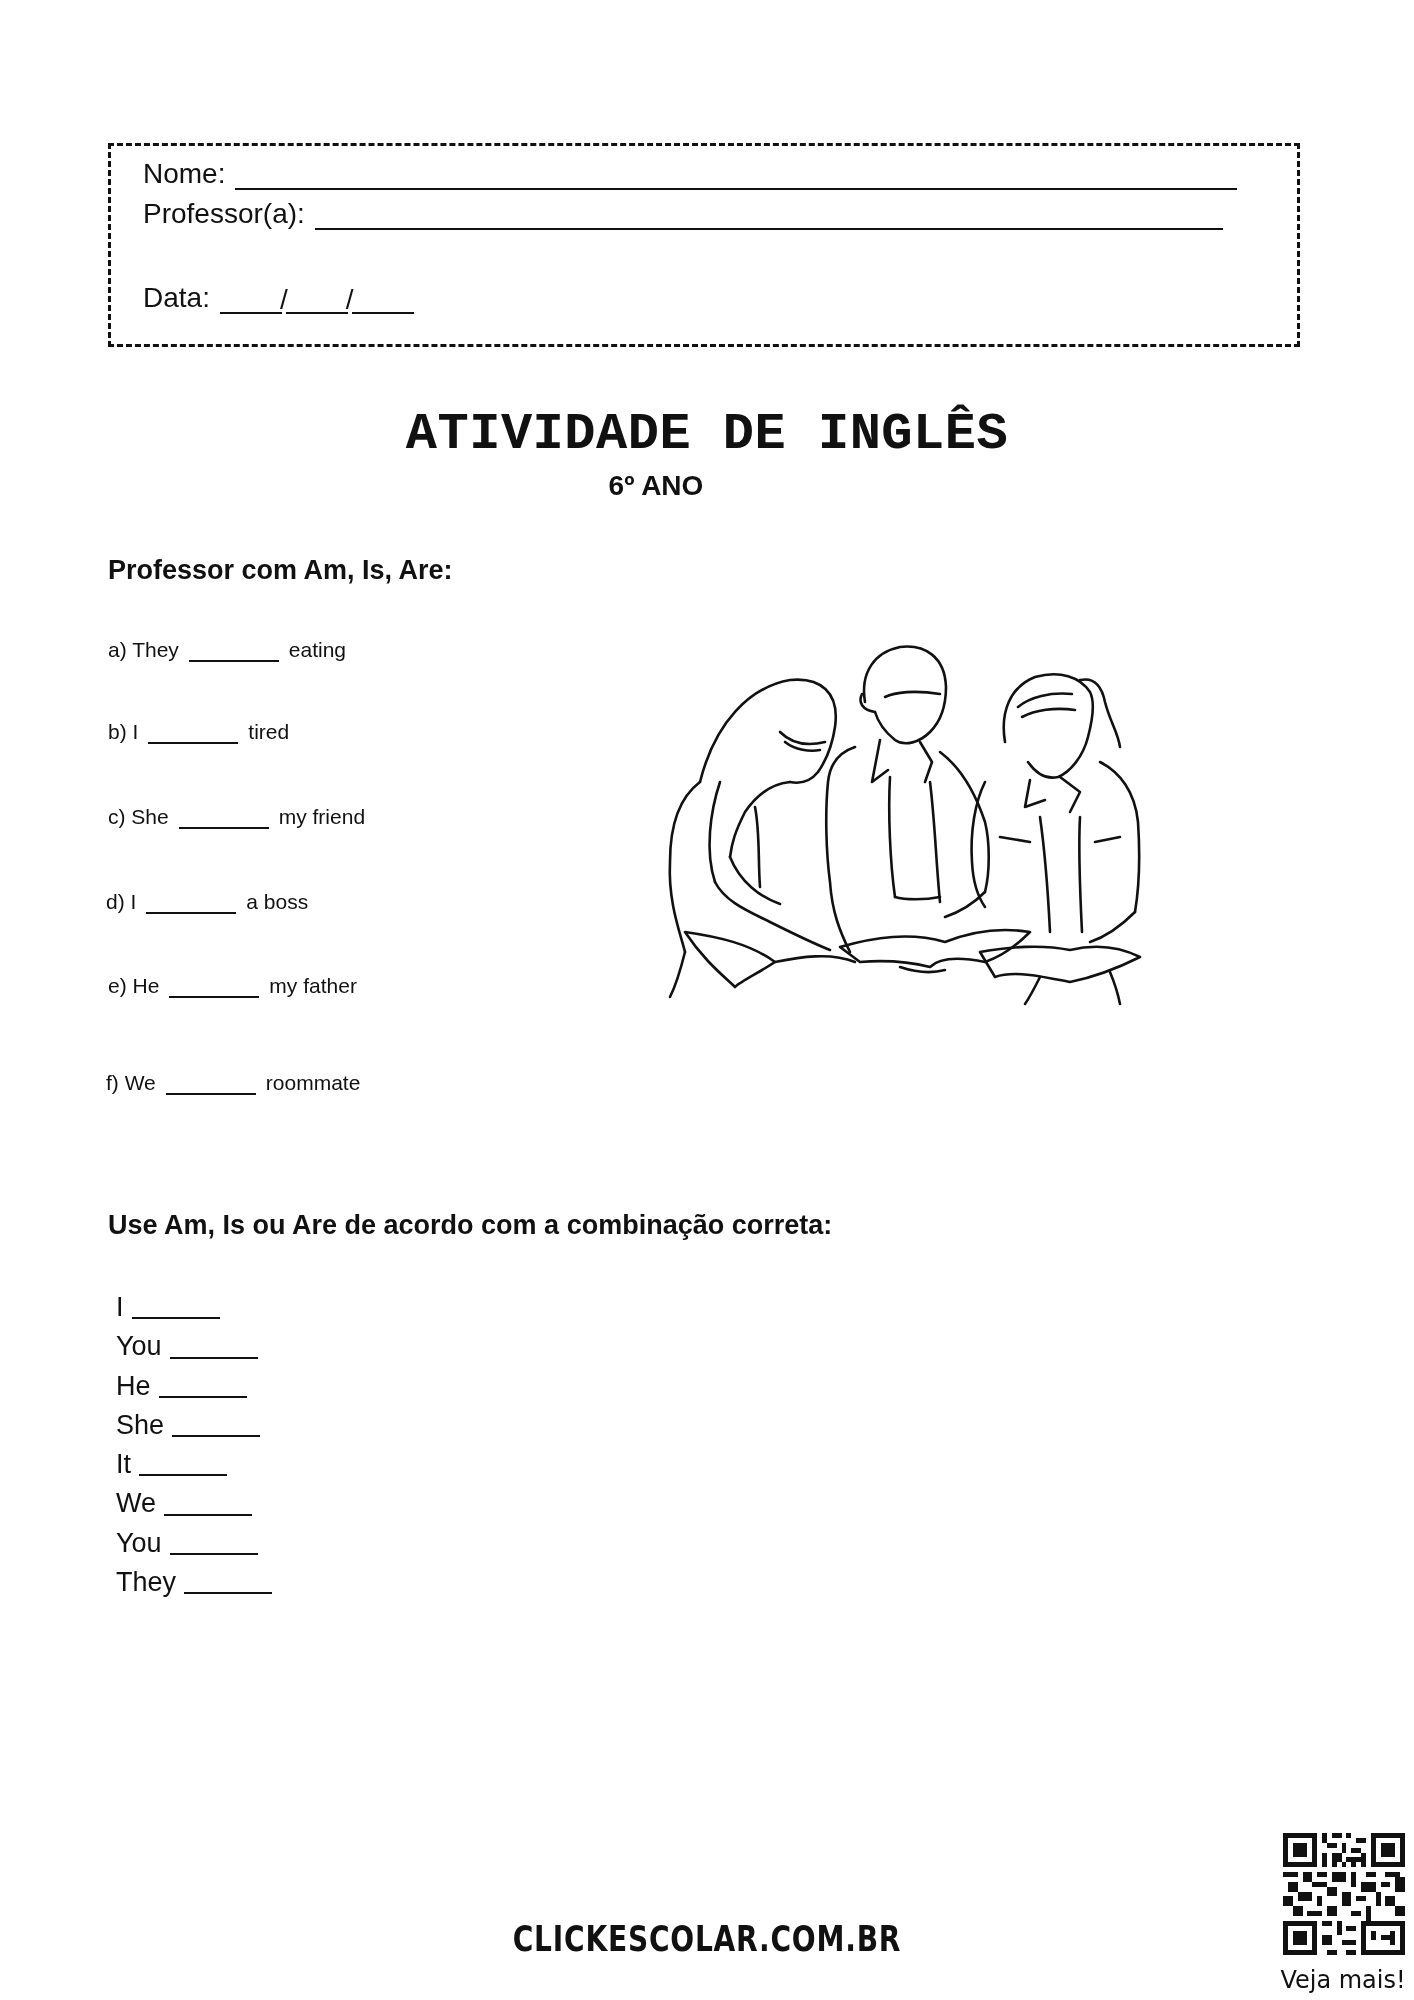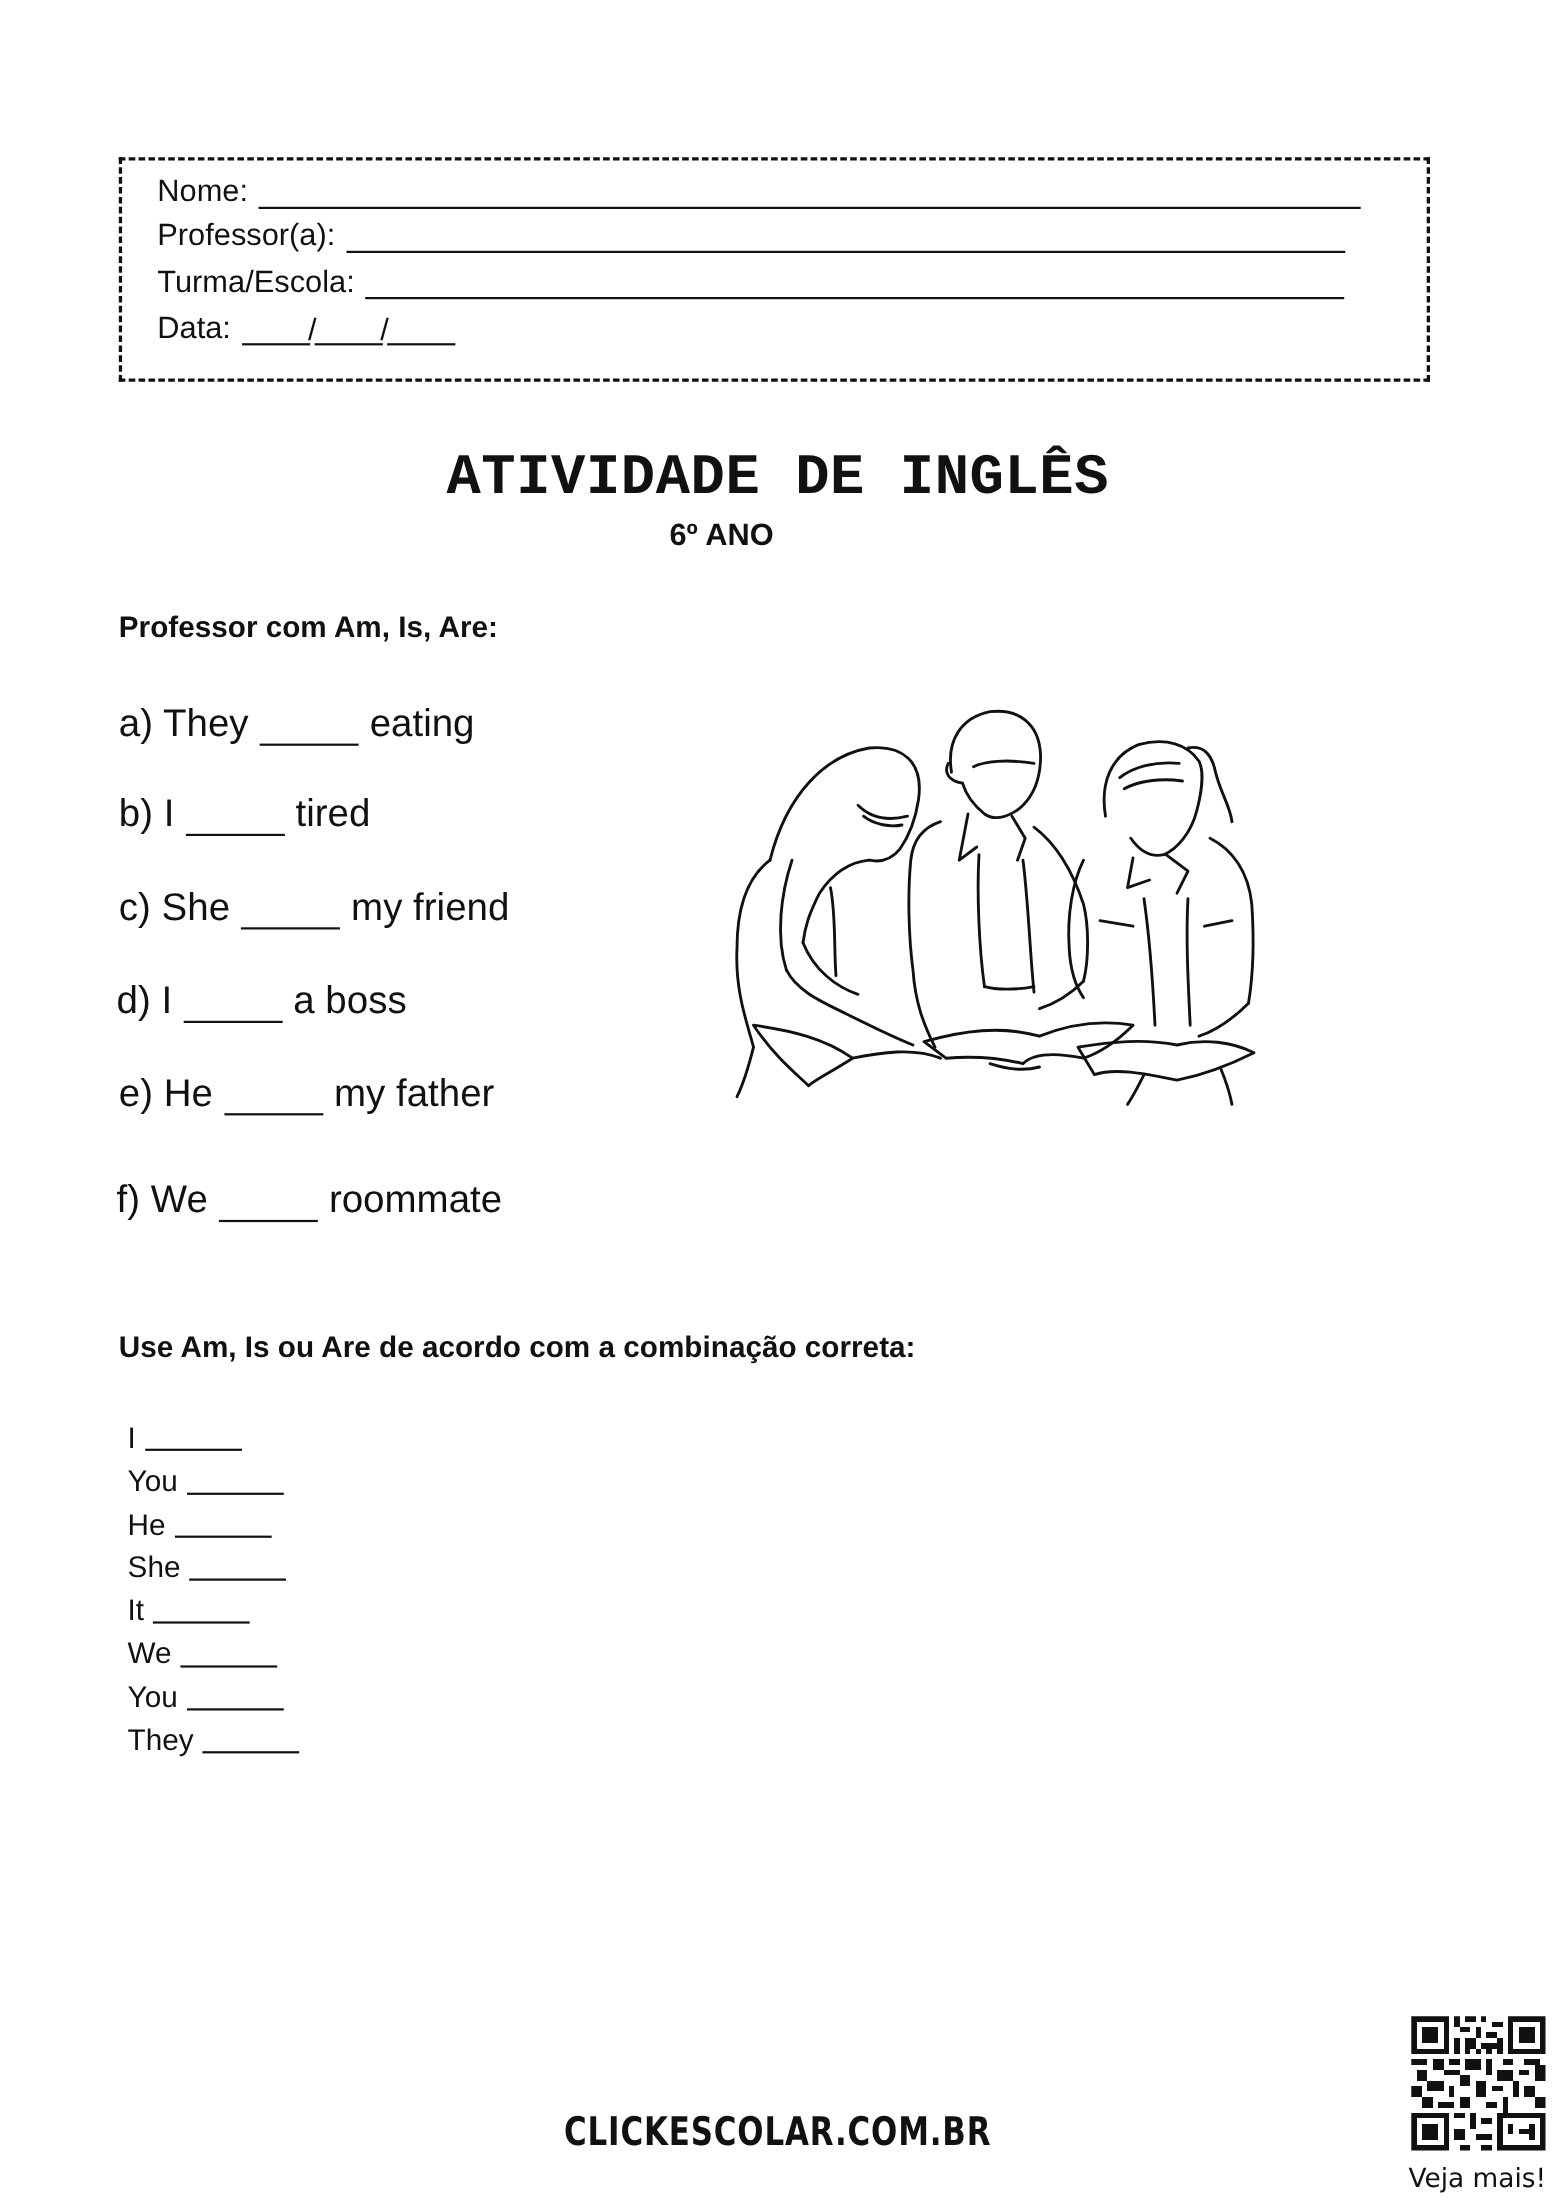--- a/index.html
+++ b/index.html
@@ -17,21 +17,21 @@
   .date-slash { display:inline-block; font-size:28px; line-height:28px; margin:0 -2px; }
 
   
   .title { left:0; width:1414px; top:405px; text-align:center; font-weight:bold;
            font-size:52px; letter-spacing:0.5px;font-family:Liberation Mono, monospace; }
   .subtitle { left:0; width:1312px; top:470px; text-align:center; font-weight:bold;
               font-size:28px; }
 
   .section-heading { left:108px; font-weight:bold; font-size:27px; }
 
-  .q-item { left:108px; font-size:35px; white-space:nowrap; display:flex; align-items:flex-end; }
+  .q-item { left:108px; font-size:21px; white-space:nowrap; display:flex; align-items:flex-end; }
   .blank { display:inline-block; width:90px; border-bottom:2px solid #111; height:22px;
            margin:0 10px; }
 
   .pron-list { left:116px; top:1288px; font-size:27px; line-height:39.3px; }
   .pron-row { display:flex; align-items:flex-end; white-space:nowrap; height:39.3px; }
   .pron-blank { display:inline-block; width:88px; border-bottom:2px solid #111; height:24px; margin-left:8px; margin-bottom:8px; }
 
   .illustration { left:640px; top:632px; width:510px; height:375px; }
 
   .brand { left:0; width:1414px; top:1918px; text-align:center; font-weight:bold;
@@ -45,24 +45,20 @@
 <body>
 
 <div class="abs form-box">
   <div class="form-row" style="top:12px;">
     <span>Nome:</span>
     <span class="form-line" style="width:1002px;"></span>
   </div>
   <div class="form-row" style="top:52px;">
     <span>Professor(a):</span>
     <span class="form-line" style="width:908px;"></span>
-  </div>
-  <div class="form-row" style="top:94px;">
-    <span>Turma/Escola:</span>
-    <span class="form-line" style="width:890px;"></span>
   </div>
   <div class="form-row" style="top:136px;">
     <span>Data:</span>
     <span style="margin-left:10px; display:inline-flex; align-items:flex-end;">
       <span class="date-seg"></span>
       <span class="date-slash">/</span>
       <span class="date-seg"></span>
       <span class="date-slash">/</span>
       <span class="date-seg"></span>
     </span>

